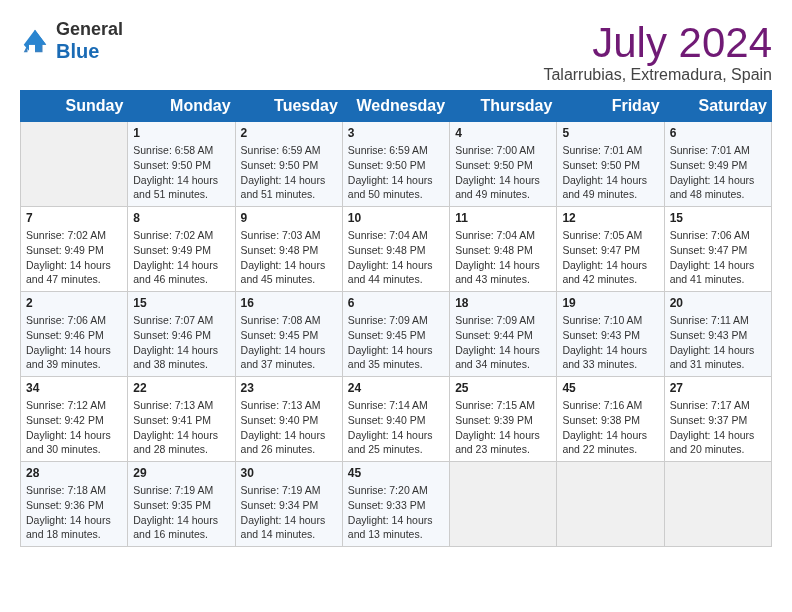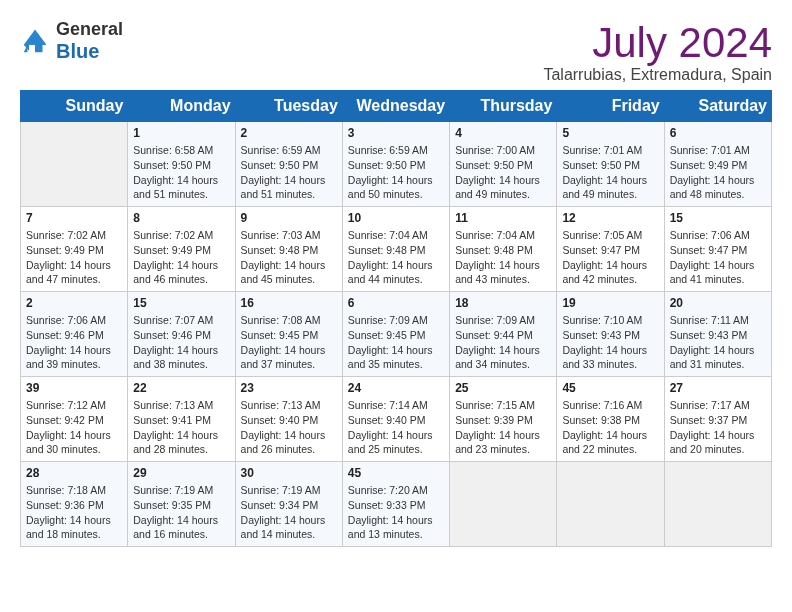--- a/index.html
+++ b/index.html
@@ -210,21 +210,21 @@
           <div class="day-number">19</div>
           <div class="day-info">Sunrise: 7:10 AM<br>Sunset: 9:43 PM<br>Daylight: 14 hours and 33 minutes.</div>
         </td>
         <td>
           <div class="day-number">20</div>
           <div class="day-info">Sunrise: 7:11 AM<br>Sunset: 9:43 PM<br>Daylight: 14 hours and 31 minutes.</div>
         </td>
       </tr>
       <tr>
         <td>
-          <div class="day-number">39</div>
+          <div class="day-number">34</div>
           <div class="day-info">Sunrise: 7:12 AM<br>Sunset: 9:42 PM<br>Daylight: 14 hours and 30 minutes.</div>
         </td>
         <td>
           <div class="day-number">22</div>
           <div class="day-info">Sunrise: 7:13 AM<br>Sunset: 9:41 PM<br>Daylight: 14 hours and 28 minutes.</div>
         </td>
         <td>
           <div class="day-number">23</div>
           <div class="day-info">Sunrise: 7:13 AM<br>Sunset: 9:40 PM<br>Daylight: 14 hours and 26 minutes.</div>
         </td>

